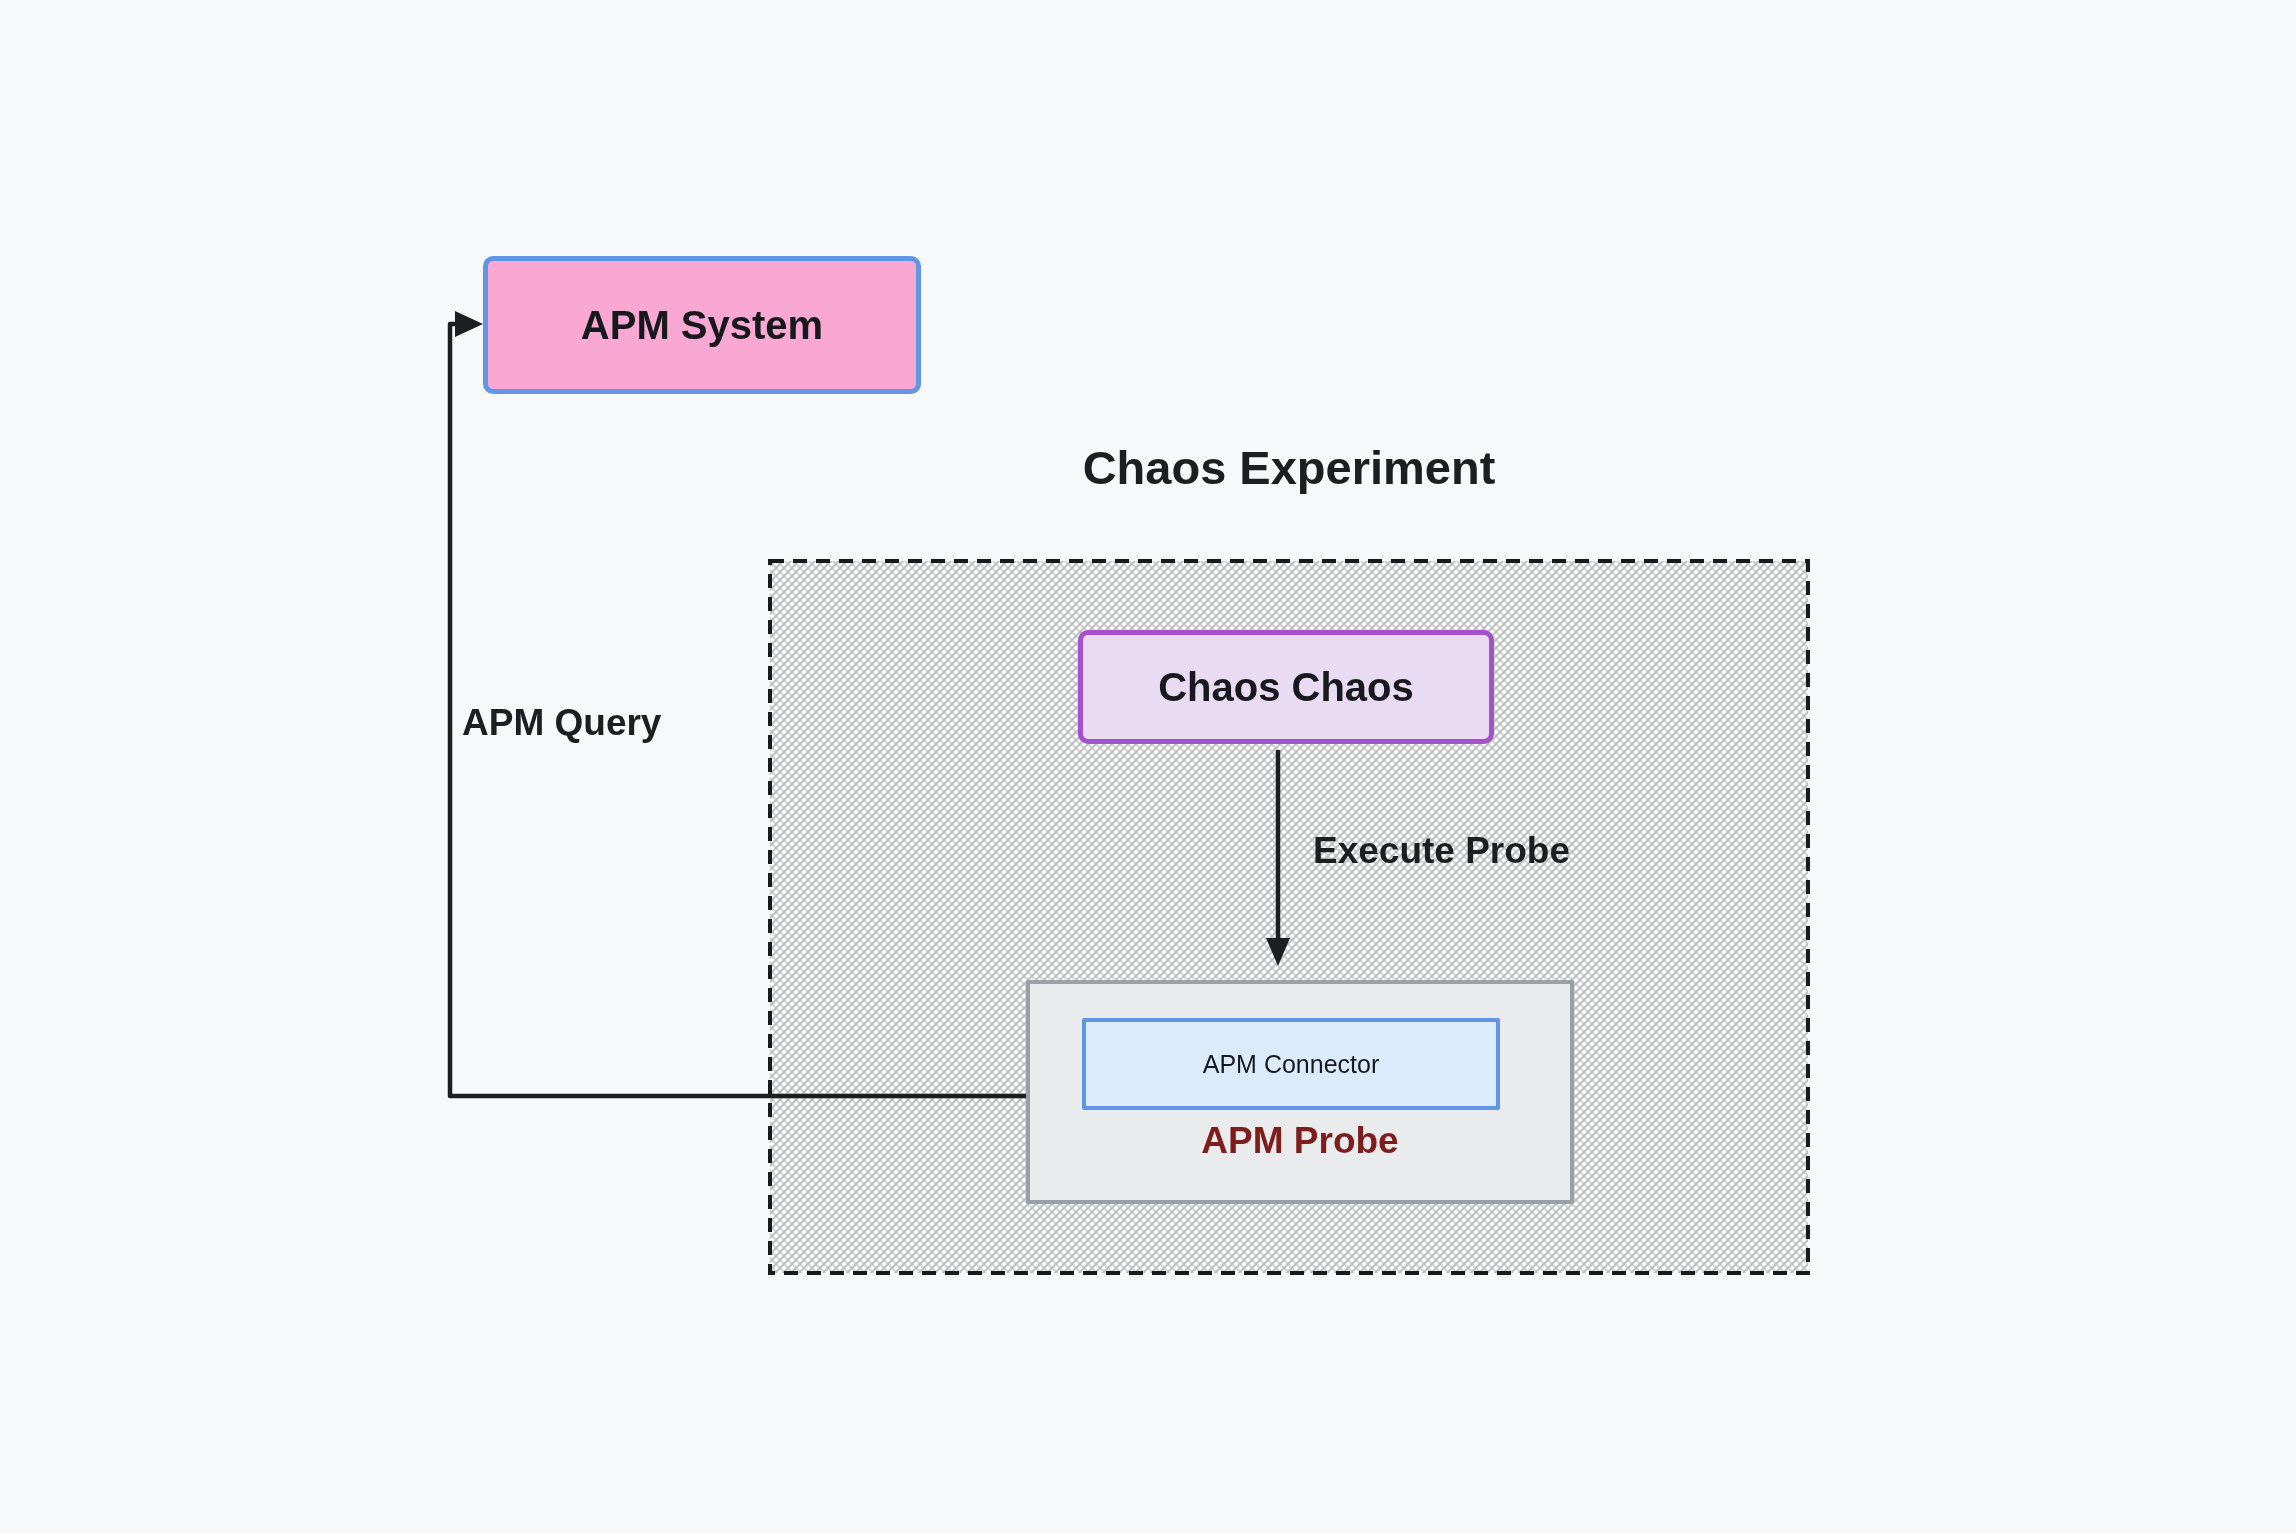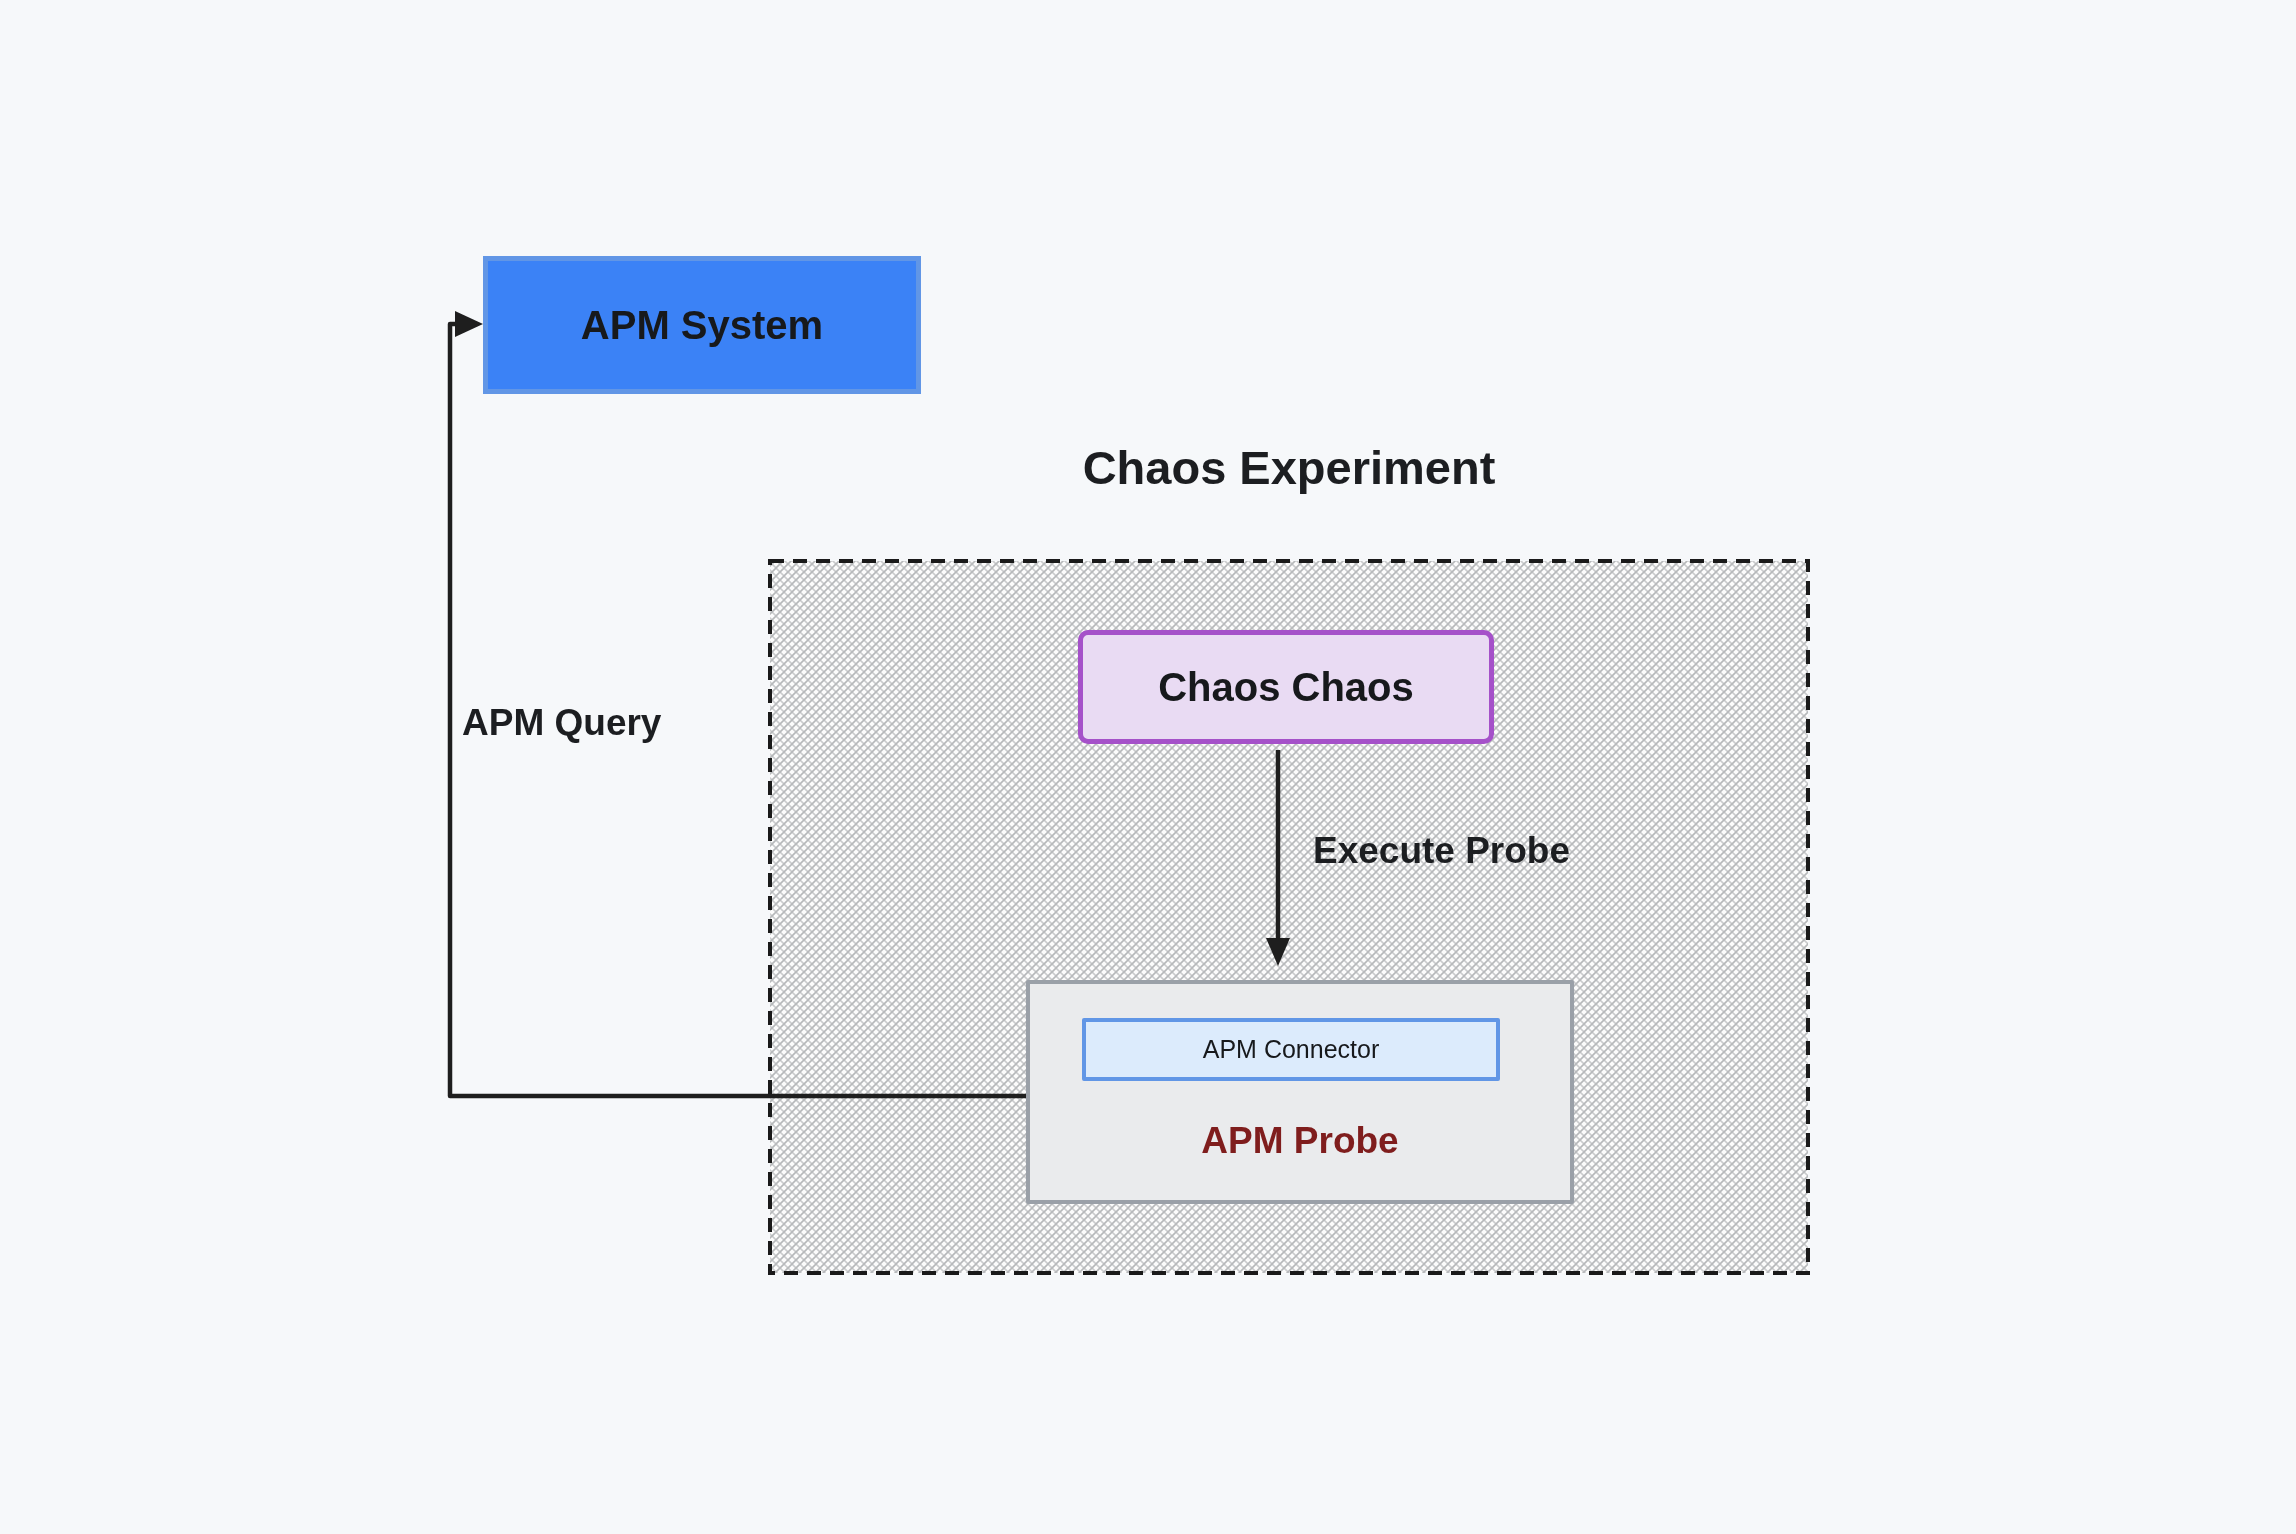--- a/index.html
+++ b/index.html
@@ -25,23 +25,23 @@
     position: absolute;
     display: flex;
     align-items: center;
     justify-content: center;
     box-sizing: border-box;
     color: #17191c;
   }
   .node-apm-system {
     left: 483px; top: 256px;
     width: 438px; height: 138px;
-    background: #3b82f6;
+    background: #f9a8d4;
     border: 5px solid #6196e6;
-    border-radius: 0;
+    border-radius: 10px;
     font-size: 40px;
     font-weight: 600;
     align-items: center;
   }
   .node-chaos-fault {
     left: 1078px; top: 630px;
     width: 416px; height: 114px;
     background: #e9dbf3;
     border: 5px solid #a551c9;
     border-radius: 10px;
@@ -52,21 +52,21 @@
     left: 1026px; top: 980px;
     width: 548px; height: 224px;
     background: #eaebed;
     border: 4px solid #9aa0a8;
     border-radius: 2px;
     display: block;
   }
   .node-apm-connector {
     position: absolute;
     left: 52px; top: 34px;
-    width: 418px; height: 63px;
+    width: 418px; height: 92px;
     background: #dcebfc;
     border: 4px solid #6196e6;
     border-radius: 2px;
     display: flex;
     align-items: center;
     justify-content: center;
     box-sizing: border-box;
     font-size: 25px;
     font-weight: 500;
     color: #17191c;

